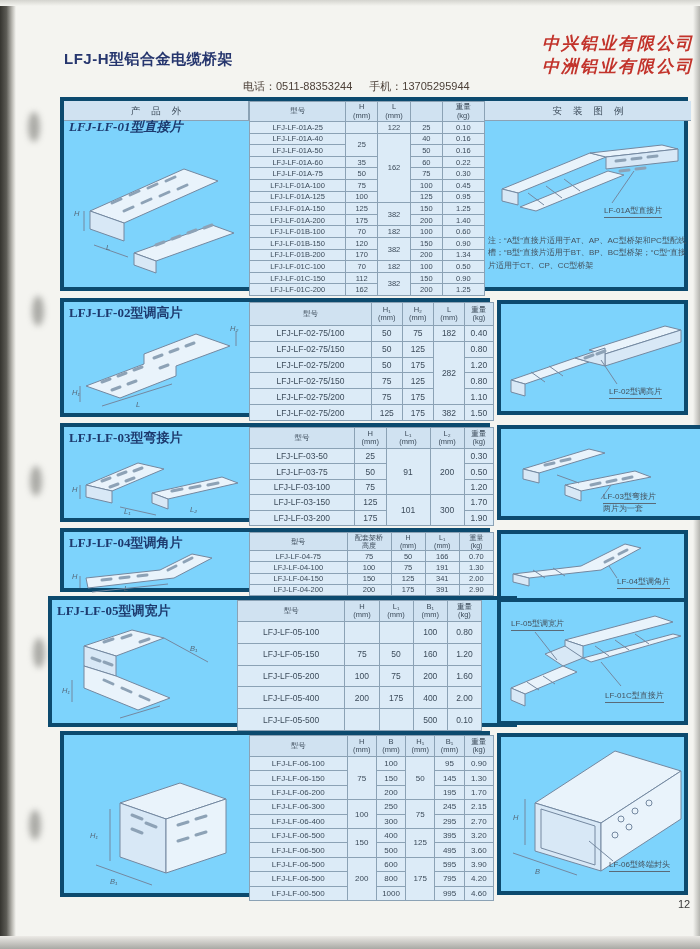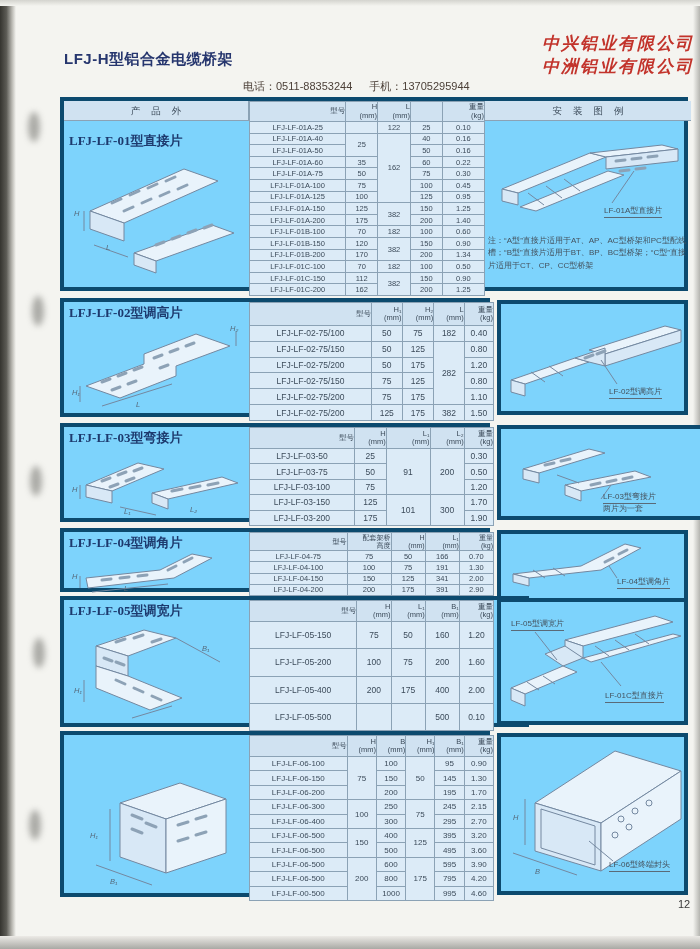--- a/index.html
+++ b/index.html
@@ -42,21 +42,21 @@
     text-indent:11px;}
   .s1-prodhdr{left:0;width:185px;border-right:1px solid #8ba2b5;}
   .s1-insthdr{left:421px;width:206px;}
 
   
   table{border-collapse:collapse;table-layout:fixed;position:absolute;}
   th,td{border:1px solid #8ba2b5;text-align:center;vertical-align:middle;
     padding:0;color:#3c4b5a;background:#dcebf7;overflow:hidden;white-space:nowrap;
     font-weight:normal;}
   thead th{background:#d0e2f1;}
-  thead th div{line-height:1.12;font-size:7.5px;text-align:right;}
+  thead th div{line-height:1.12;font-size:7.5px;}
   .t1{left:185px;top:0;width:236px;height:194px;font-size:7.5px;}
   .t1 thead th{height:19px;}
   .t1 td{height:10.6px;}
   .t2{left:185px;top:0;width:245px;height:119px;font-size:8.5px;}
   .t2 thead th{height:22px;}
   .t2 td{height:14.6px;}
   .t3{left:185px;top:0;width:245px;height:99px;font-size:8.5px;}
   .t3 thead th{height:20px;}
   .t3 td{height:14.2px;}
   .t4{left:185px;top:0;width:245px;height:64px;font-size:7.5px;}
@@ -103,21 +103,21 @@
   <span>手机：13705295944</span>
 </div>
 <div class="companies">
   <div>中兴铝业有限公司</div>
   <div>中洲铝业有限公司</div>
 </div>
 
 <div class="panel" style="left:60px;top:97px;width:628px;height:194px;">
   <div class="s1-prodhdr">产品外</div>
   <div class="s1-insthdr">安装图例</div>
-  <div class="sec-title" style="top:32px;">LFJ-LF-01型直接片</div>
+  <div class="sec-title" style="top:18px;font-style:italic;">LFJ-LF-01型直接片</div>
   <div class="drawing" style="left:8px;top:40px;">
     <svg width="172" height="150" viewBox="0 0 172 150">
       <polygon class="face" points="18,70 112,28 146,40 52,82"></polygon>
       <polygon class="face2" points="18,70 52,82 52,100 18,88"></polygon>
       <path class="slot" d="M40,62 l9,-4"></path>
         <path class="slot" d="M58,54 l9,-4"></path>
         <path class="slot" d="M76,47 l9,-4"></path>
         <path class="slot" d="M94,40 l9,-4"></path>
       <path class="slot" d="M52,70 l9,-4"></path>
         <path class="slot" d="M70,62 l9,-4"></path>
@@ -594,21 +594,21 @@
       <path class="sketch" d="M28,34 L40,42"></path>
         <path class="sketch" d="M48,32 L60,40"></path>
       <path class="slot" d="M100,26 l8,-4"></path>
         <path class="slot" d="M114,18 l8,-4"></path>
       <path class="sketch" d="M104,30 L112,42"></path>
     </svg>
     <span class="img-label" style="left:112px;top:40px;">LF-04型调角片</span>
   </div>
 </div>
 
-<div class="panel" style="left:60px;top:596px;width:469px;height:131px;">
+<div class="panel" style="left:48px;top:596px;width:469px;height:131px;">
   <div class="sec-title">LFJ-LF-05型调宽片</div>
   <div class="drawing" style="left:8px;top:18px;">
     <svg width="172" height="108" viewBox="0 0 172 108">
       <polygon class="face" points="24,28 72,12 104,20 56,38"></polygon>
       <path class="slot" d="M44,24 l9,-3"></path>
         <path class="slot" d="M62,20 l9,-3"></path>
         <path class="slot" d="M80,24 l9,-3"></path>
       <polygon class="face2" points="24,28 56,38 56,58 24,48"></polygon>
       <path class="slot" d="M32,40 l8,3"></path>
         <path class="slot" d="M44,44 l8,3"></path>
@@ -649,20 +649,27 @@
             <div>(mm)</div>
           </th>
           <th>
             <div>重量</div>
             <div>(kg)</div>
           </th>
         </tr>
       </thead>
       <tbody>
         <tr>
+          <td>LFJ-LF-05-100</td>
+          <td></td>
+          <td></td>
+          <td>100</td>
+          <td>0.80</td>
+        </tr>
+        <tr>
           <td>LFJ-LF-05-150</td>
           <td>75</td>
           <td>50</td>
           <td>160</td>
           <td>1.20</td>
         </tr>
         <tr>
           <td>LFJ-LF-05-200</td>
           <td>100</td>
           <td>75</td>

